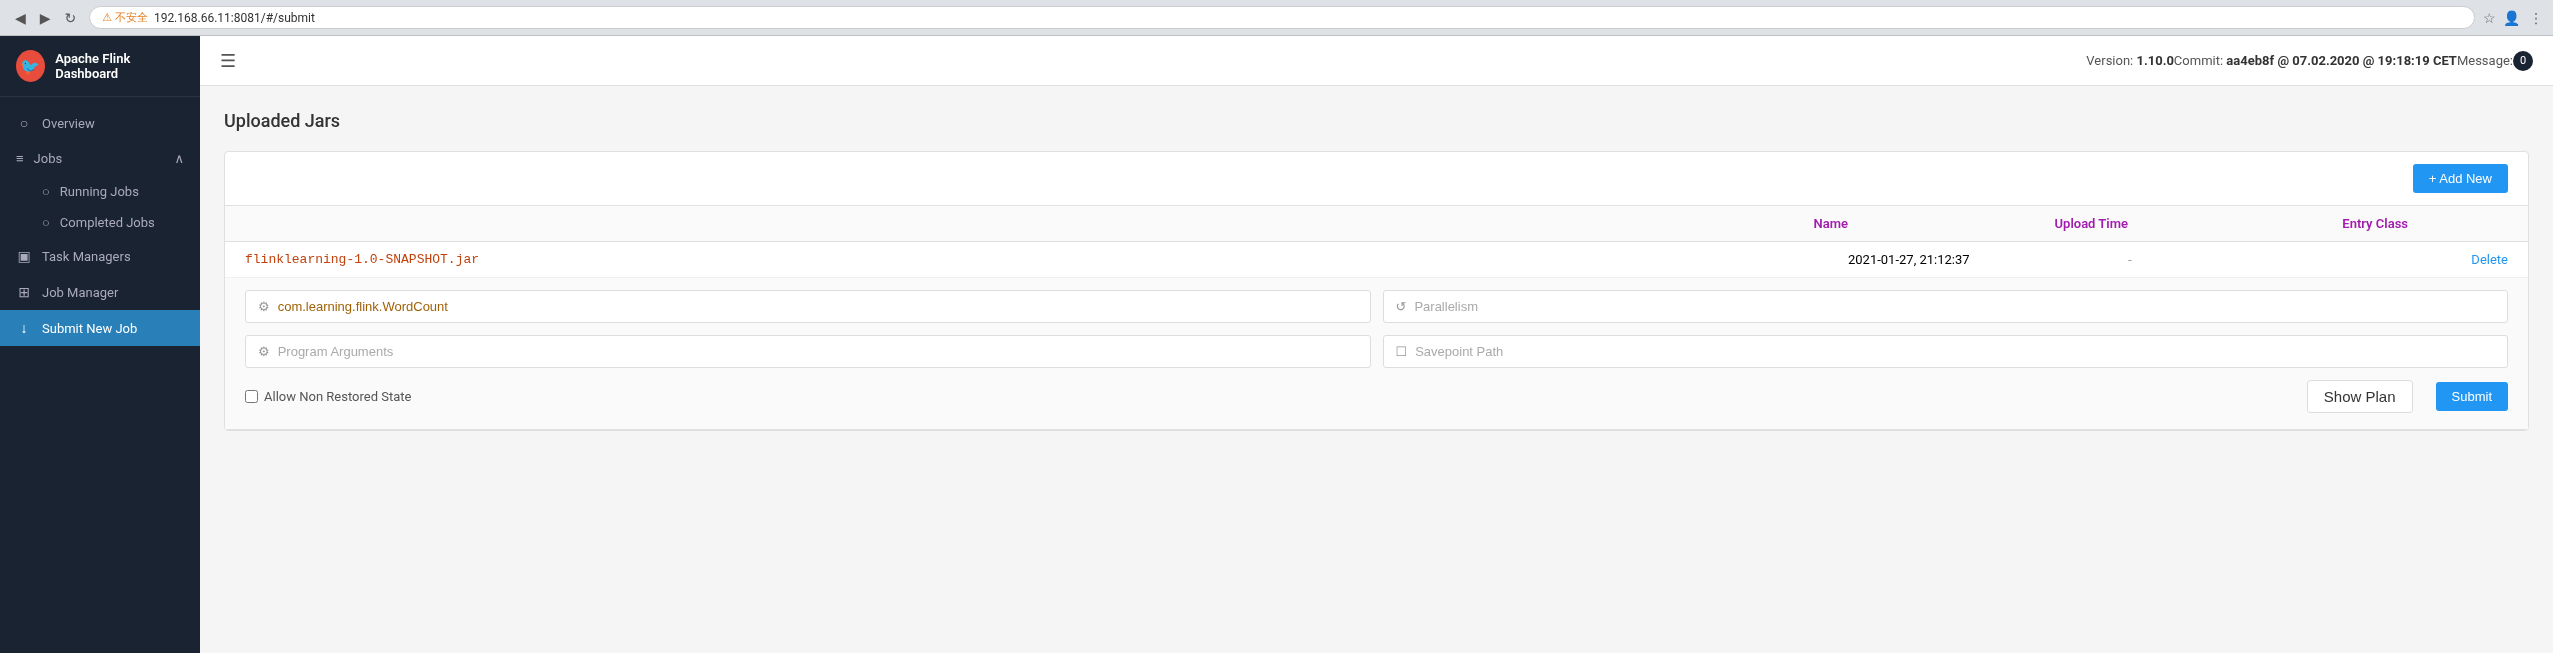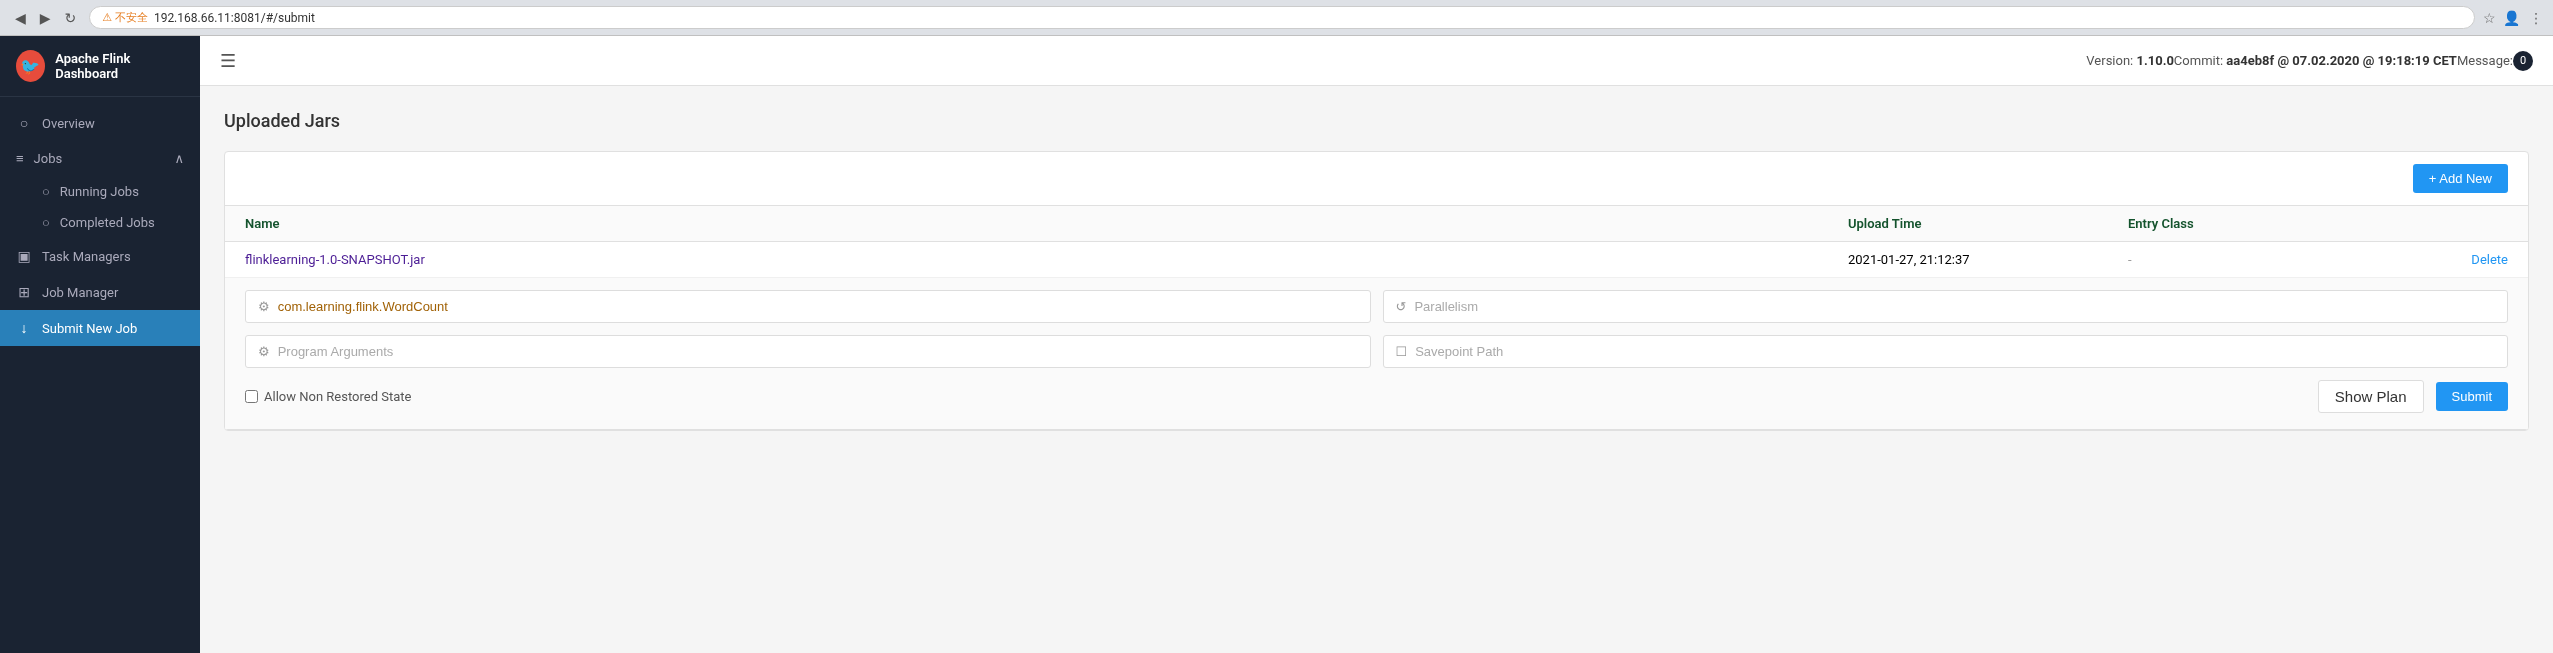--- a/index.html
+++ b/index.html
@@ -166,38 +166,40 @@
       align-items: center;
       gap: 6px;
     }
 
     .table-header {
       display: grid;
       grid-template-columns: 1fr 280px 280px 100px;
       padding: 10px 20px;
       border-bottom: 1px solid #e0e0e0;
       font-weight: 600;
-      color: #14532d;
+      color: #a21caf;
       font-size: 13px;
       background: #fafafa;
+      text-align: right;
     }
 
     .table-row {
       display: grid;
       grid-template-columns: 1fr 280px 280px 100px;
       padding: 10px 20px;
       border-bottom: 1px solid #f0f0f0;
       align-items: center;
     }
 
     .jar-link {
-      color: #4c1d95;
+      color: #c2410c;
       cursor: pointer;
       text-decoration: none;
       font-size: 13px;
+      font-family: Liberation Mono, monospace;
     }
 
     .delete-link {
       color: #2196F3;
       cursor: pointer;
       text-decoration: none;
       font-size: 13px;
       text-align: right;
     }
 
@@ -266,20 +268,21 @@
     }
 
     .submit-btn {
       background: #2196F3;
       color: white;
       border: none;
       border-radius: 3px;
       padding: 7px 16px;
       cursor: pointer;
       font-size: 13px;
+      margin-left: 11px;
     }
 
     .dash-col { color: #999; }
   </style>
 </head>
 <body>
 
 <div class="browser-bar">
   <div class="browser-btns">
     <button class="nav-btn">◀</button>

